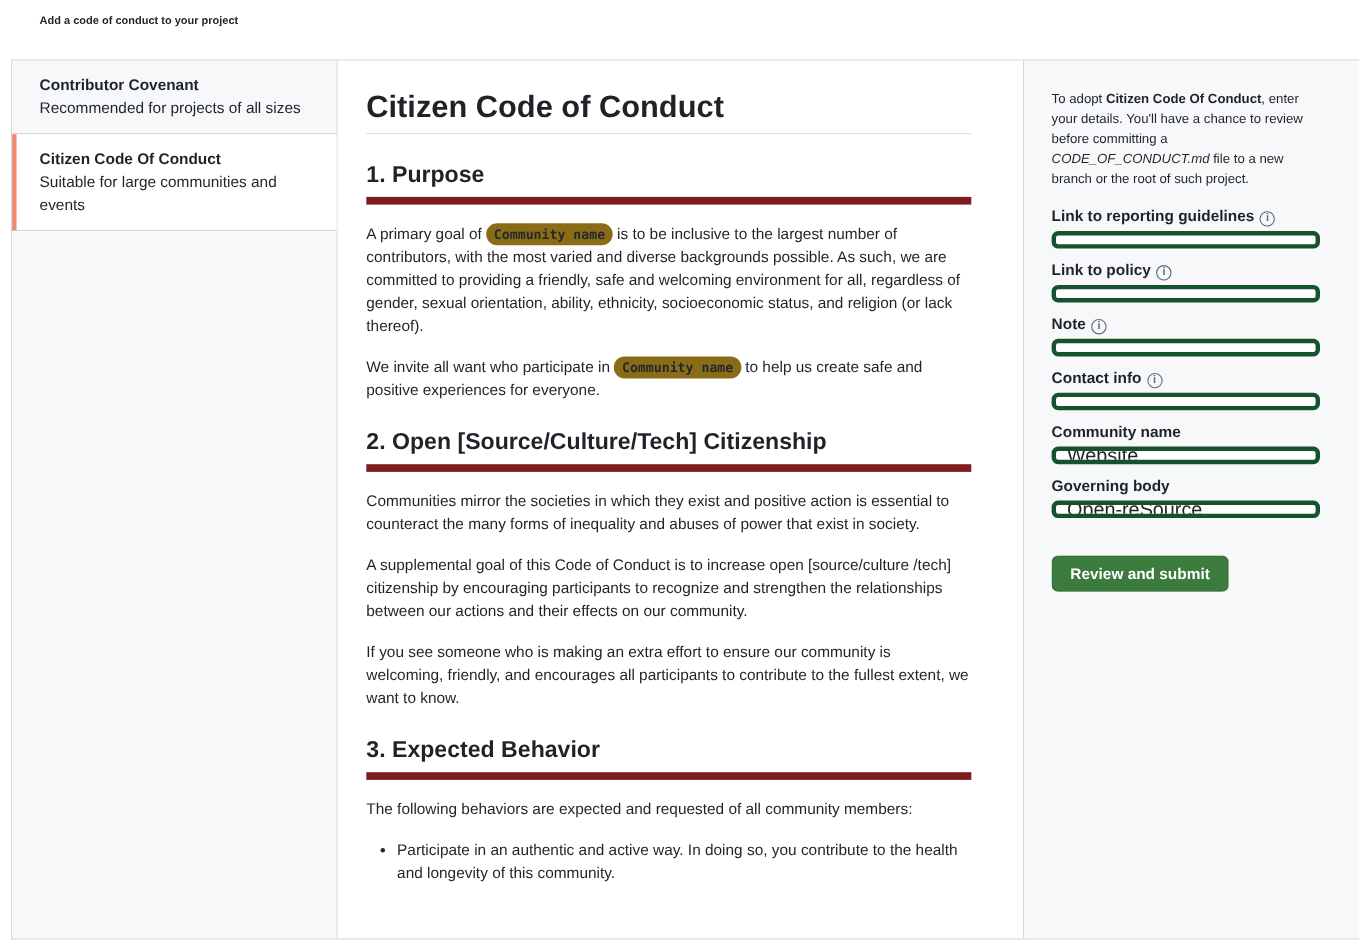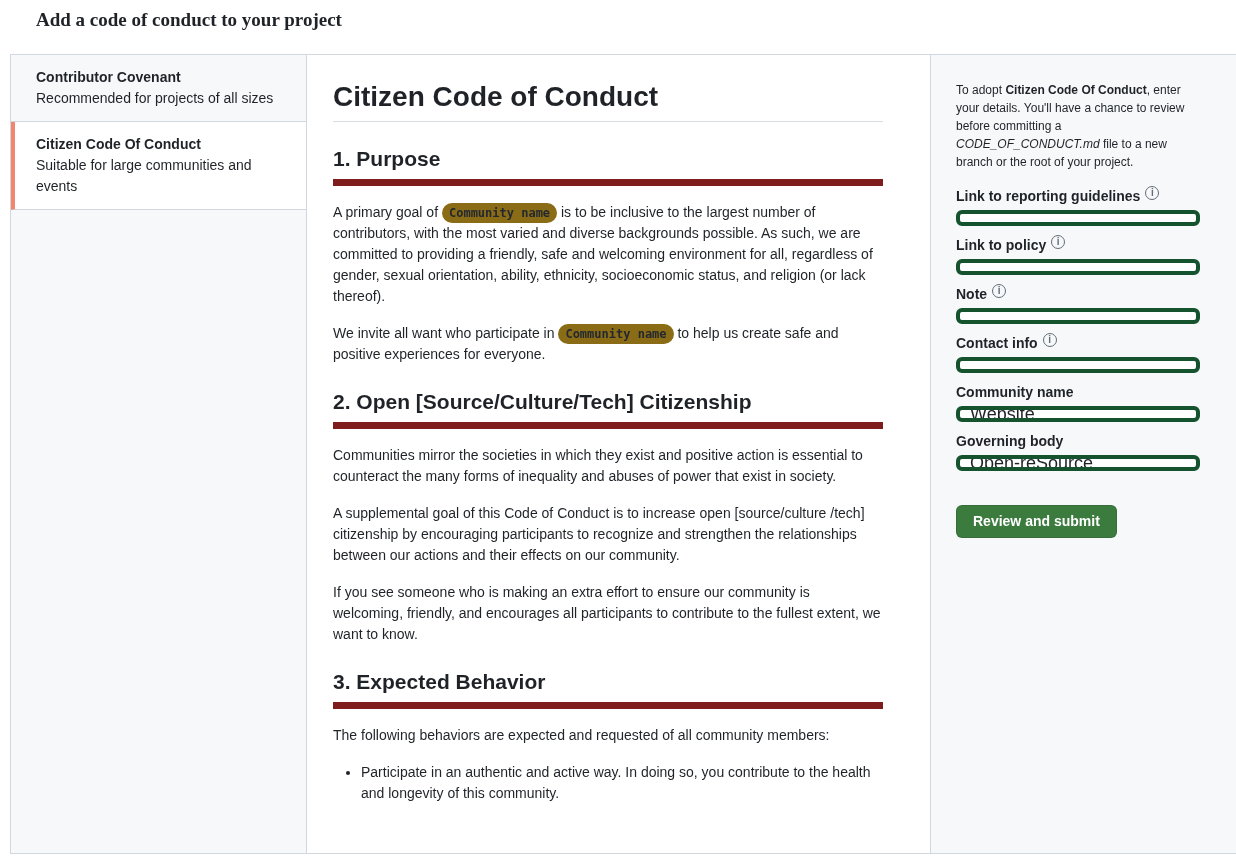--- a/index.html
+++ b/index.html
@@ -3,21 +3,21 @@
 <meta charset="utf-8">
 <style>
   * { box-sizing: border-box; }
   html, body { margin: 0; padding: 0; }
   body {
     width: 1236px; height: 863px; overflow: hidden;
     background: #ffffff; color: #1f2328;
     font-family: "Liberation Sans", sans-serif;
   }
   .page-header { padding: 12px 0 0 36px; }
-  .page-title { font-size: 19px; font-weight: 700; line-height: 16px; margin: 0; font-family: Liberation Serif, serif; }
+  .page-title { font-size: 10px; font-weight: 700; line-height: 16px; margin: 0; }
 
   .panel {
     margin: 26px 17px 0 10px;
     display: flex;
     border: 1px solid #d0d7de;
     border-right: none;
     height: 800px;
     width: 1226px;
     overflow: hidden;
     background: #ffffff;
@@ -70,21 +70,21 @@
   .form-panel {
     width: 305px; flex-shrink: 0;
     background: #f6f8fa;
     padding: 26px 36px 0 25px;
     font-size: 12px;
   }
   .form-intro { font-size: 12px; line-height: 18px; margin: 0 0 15px; }
   .form-intro strong { font-weight: 700; }
   .form-intro em { font-style: italic; }
   .field-label {
-    display: flex; align-items: flex-start; gap: 5px;
+    display: flex; align-items: flex-end; gap: 5px;
     font-size: 14px; font-weight: 600; line-height: 20px;
     margin-bottom: 4px; color: #1f2328;
   }
   .info {
     width: 14px; height: 14px; flex-shrink: 0;
     border: 1px solid #636c76; border-radius: 50%;
     display: inline-flex; align-items: center; justify-content: center;
     font-size: 10px; font-weight: 600; color: #636c76;
     cursor: pointer;
   }
@@ -140,21 +140,21 @@
     <p>If you see someone who is making an extra effort to ensure our community is welcoming, friendly, and encourages all participants to contribute to the fullest extent, we want to know.</p>
 
     <h2>3. Expected Behavior</h2>
     <p>The following behaviors are expected and requested of all community members:</p>
     <ul>
       <li>Participate in an authentic and active way. In doing so, you contribute to the health and longevity of this community.</li>
     </ul>
   </main>
 
   <aside class="form-panel">
-    <p class="form-intro"><span>To adopt </span><strong>Citizen Code Of Conduct</strong><span>, enter your details. You'll have a chance to review before committing a </span><em>CODE_OF_CONDUCT.md</em><span> file to a new branch or the root of your project.</span></p>
+    <p class="form-intro"><span>To adopt </span><strong>Citizen Code Of Conduct</strong><span>, enter your details. You'll have a chance to review before committing a </span><em>CODE_OF_CONDUCT.md</em><span> file to a new branch or the root of such project.</span></p>
 
     <div class="field">
       <label class="field-label">
         <span>Link to reporting guidelines</span>
         <span class="info">i</span>
       </label>
       <input class="field-input" value="" style="">
     </div>
 
     <div class="field">

